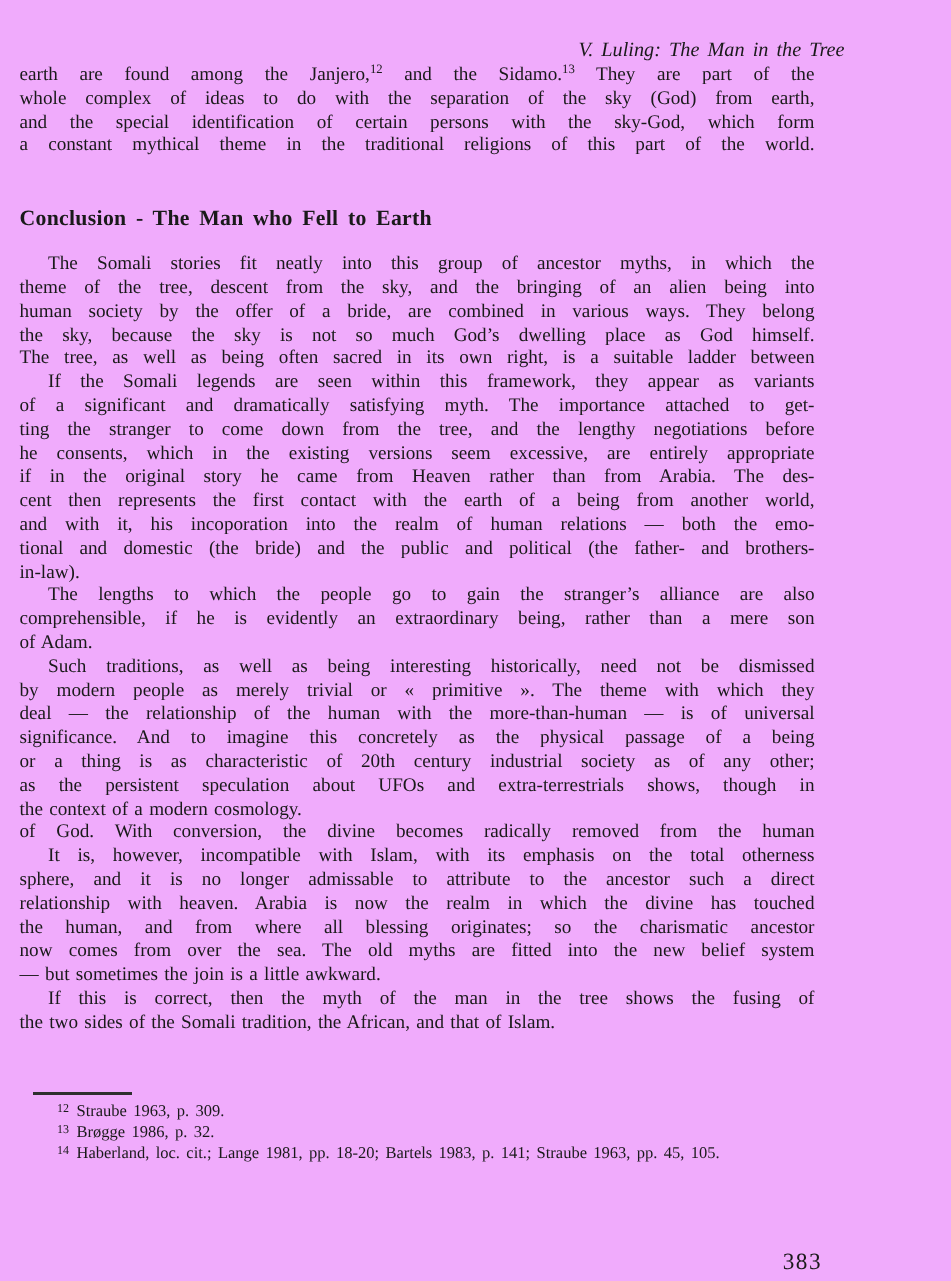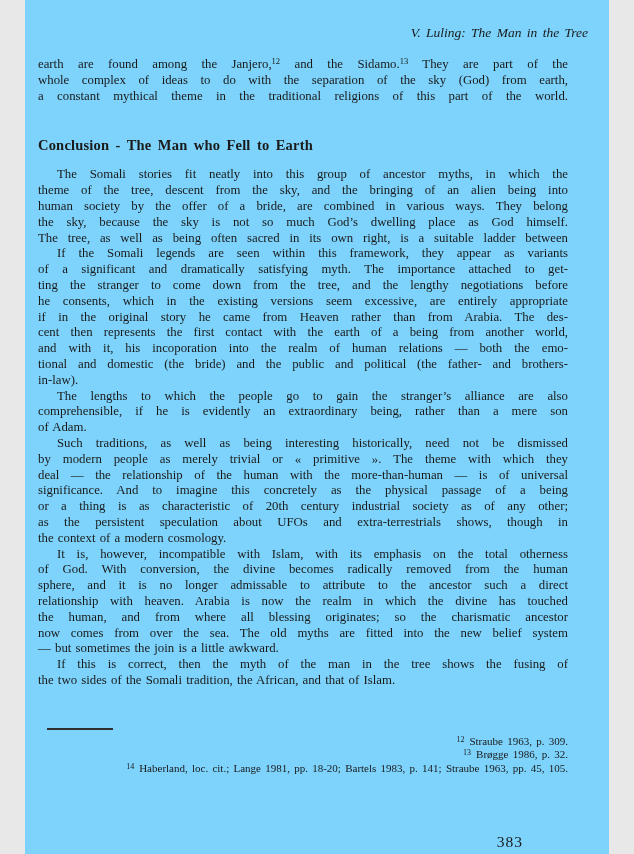--- a/index.html
+++ b/index.html
@@ -1,36 +1,36 @@
 <!DOCTYPE html>
 <html><head>
 <meta charset="utf-8">
 <style>
   html, body { margin: 0; padding: 0; background: #e8e8e8; }
   .page {
-    width: 584px; height: 854px;
-    background: #7dd3fc;
+    width: 634px; height: 854px;
+    background: #f0abfc;
     position: relative;
     font-family: "Liberation Serif", serif;
     color: #1a1a1a;
     overflow: hidden;
     margin: 0 auto;
   }
   .content { position: absolute; left: 13px; top: 24px; width: 550px; }
   .running-header {
     width: 550px;
     text-align: right;
     font-style: italic;
     font-size: 13.5px;
     line-height: 17px;
     word-spacing: 2px;
   }
   .body-text {
     width: 530px;
-    margin-top: 16px;
+    margin-top: 1px;
     font-size: 12.8px;
     word-spacing: 1px;
   }
   .para { margin: 0; }
   .line {
     line-height: 15.8px;
     text-align: justify;
     text-align-last: justify;
   }
   .line.flush { text-align-last: left; }
@@ -43,21 +43,20 @@
     margin: 33px 0 13px 0;
     word-spacing: 2.5px;
     letter-spacing: 0.2px;
     font-family: Liberation Serif, serif;
   }
   .footnotes {
     margin-top: 39px;
     font-size: 11px;
     line-height: 13.8px;
     word-spacing: 1.5px;
-    text-align: right;
   }
   .fn-rule {
     width: 66px;
     border-top: 2px solid #2f2f2f;
     margin-left: 9px;
     margin-bottom: 5px;
   }
   .fn { padding-left: 25px; }
   .fn sup { font-size: 8px; vertical-align: 3px; line-height: 0; margin-right: 5px; }
   .page-number {
@@ -74,20 +73,21 @@
 <div class="page">
   <div class="content">
 
     <div class="running-header">V. Luling: The Man in the Tree</div>
 
     <div class="body-text">
 
       <div class="para">
         <div class="line"><span>earth are found among the Janjero,</span><sup>12</sup><span> and the Sidamo.</span><sup>13</sup><span> They are part of the</span></div>
         <div class="line">whole complex of ideas to do with the separation of the sky (God) from earth,</div>
+        <div class="line">and the special identification of certain persons with the sky-God, which form</div>
         <div class="line">a constant mythical theme in the traditional religions of this part of the world.</div>
       </div>
 
       <h2 class="section-heading">Conclusion - The Man who Fell to Earth</h2>
 
       <div class="para">
         <div class="line indent">The Somali stories fit neatly into this group of ancestor myths, in which the</div>
         <div class="line">theme of the tree, descent from the sky, and the bringing of an alien being into</div>
         <div class="line">human society by the offer of a bride, are combined in various ways. They belong</div>
         <div class="line">the sky, because the sky is not so much God’s dwelling place as God himself.</div>
@@ -116,22 +116,22 @@
         <div class="line indent">Such traditions, as well as being interesting historically, need not be dismissed</div>
         <div class="line">by modern people as merely trivial or « primitive ». The theme with which they</div>
         <div class="line">deal — the relationship of the human with the more-than-human — is of universal</div>
         <div class="line">significance. And to imagine this concretely as the physical passage of a being</div>
         <div class="line">or a thing is as characteristic of 20th century industrial society as of any other;</div>
         <div class="line">as the persistent speculation about UFOs and extra-terrestrials shows, though in</div>
         <div class="line flush">the context of a modern cosmology.</div>
       </div>
 
       <div class="para">
+        <div class="line">of God. With conversion, the divine becomes radically removed from the human</div>
         <div class="line indent">It is, however, incompatible with Islam, with its emphasis on the total otherness</div>
-        <div class="line">of God. With conversion, the divine becomes radically removed from the human</div>
         <div class="line">sphere, and it is no longer admissable to attribute to the ancestor such a direct</div>
         <div class="line">relationship with heaven. Arabia is now the realm in which the divine has touched</div>
         <div class="line">the human, and from where all blessing originates; so the charismatic ancestor</div>
         <div class="line">now comes from over the sea. The old myths are fitted into the new belief system</div>
         <div class="line flush">— but sometimes the join is a little awkward.</div>
       </div>
 
       <div class="para">
         <div class="line indent">If this is correct, then the myth of the man in the tree shows the fusing of</div>
         <div class="line flush">the two sides of the Somali tradition, the African, and that of Islam.</div>

